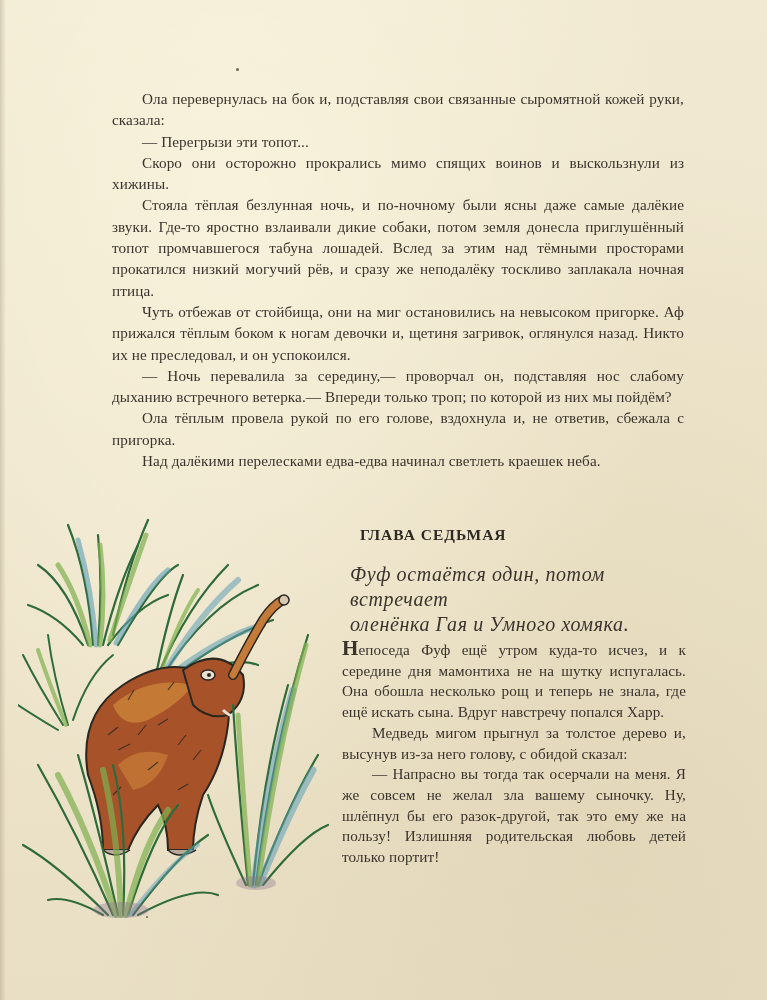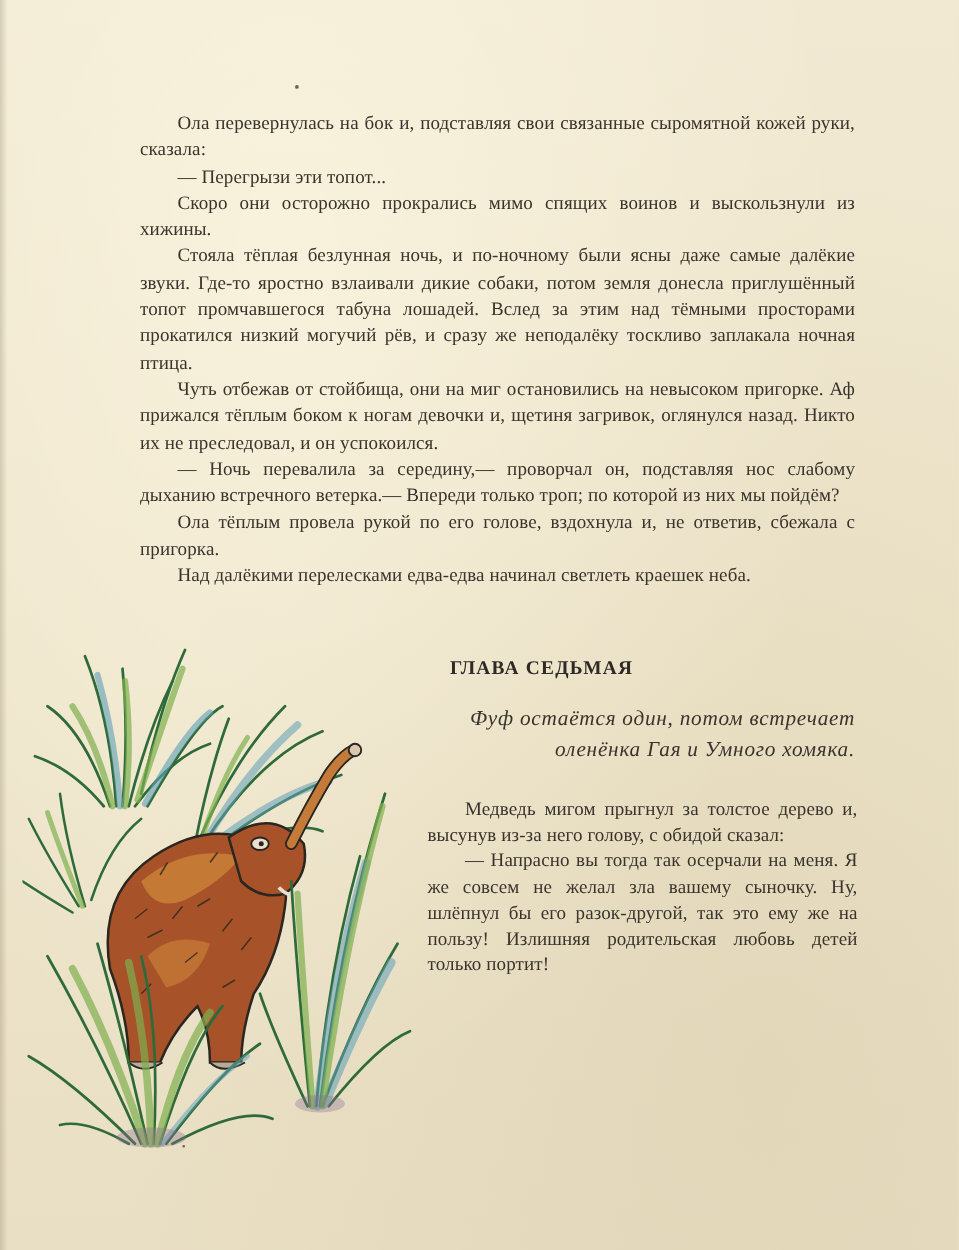--- a/index.html
+++ b/index.html
@@ -61,23 +61,23 @@
       font-weight: bold;
       font-size: 15.5px;
       letter-spacing: 1px;
       color: #2f2a25;
     }
     .chapter-sub {
       position: absolute;
       left: 350px;
       top: 562px;
       width: 334px;
-      text-align: right;
+      text-align: left;
       font-style: italic;
-      font-size: 17px;
+      font-size: 20px;
       line-height: 25px;
       letter-spacing: 0.6px;
     }
     .right-text {
       position: absolute;
       left: 342px;
       top: 638px;
       width: 344px;
       font-size: 15.2px;
       line-height: 20.7px;
@@ -244,17 +244,18 @@
     </svg>
   </div>
 
   <div class="chapter-title">ГЛАВА СЕДЬМАЯ</div>
   <div class="chapter-sub">
     <div>Фуф остаётся один, потом встречает</div>
     <div>оленёнка Гая и Умного хомяка.</div>
   </div>
 
   <div class="right-text">
+    <p class="first"><span class="dropcap">Н</span><span>епоседа Фуф ещё утром куда-то исчез, и к середине дня мамонтиха не на шутку испугалась. Она обошла несколько рощ и теперь не знала, где ещё искать сына. Вдруг навстречу попался Харр.</span></p>
     <p>Медведь мигом прыгнул за толстое дерево и, высунув из-за него голову, с обидой сказал:</p>
     <p>— Напрасно вы тогда так осерчали на меня. Я же совсем не желал зла вашему сыночку. Ну, шлёпнул бы его разок-другой, так это ему же на пользу! Излишняя родительская любовь детей только портит!</p>
   </div>
 
 </div>
 
 </body></html>

